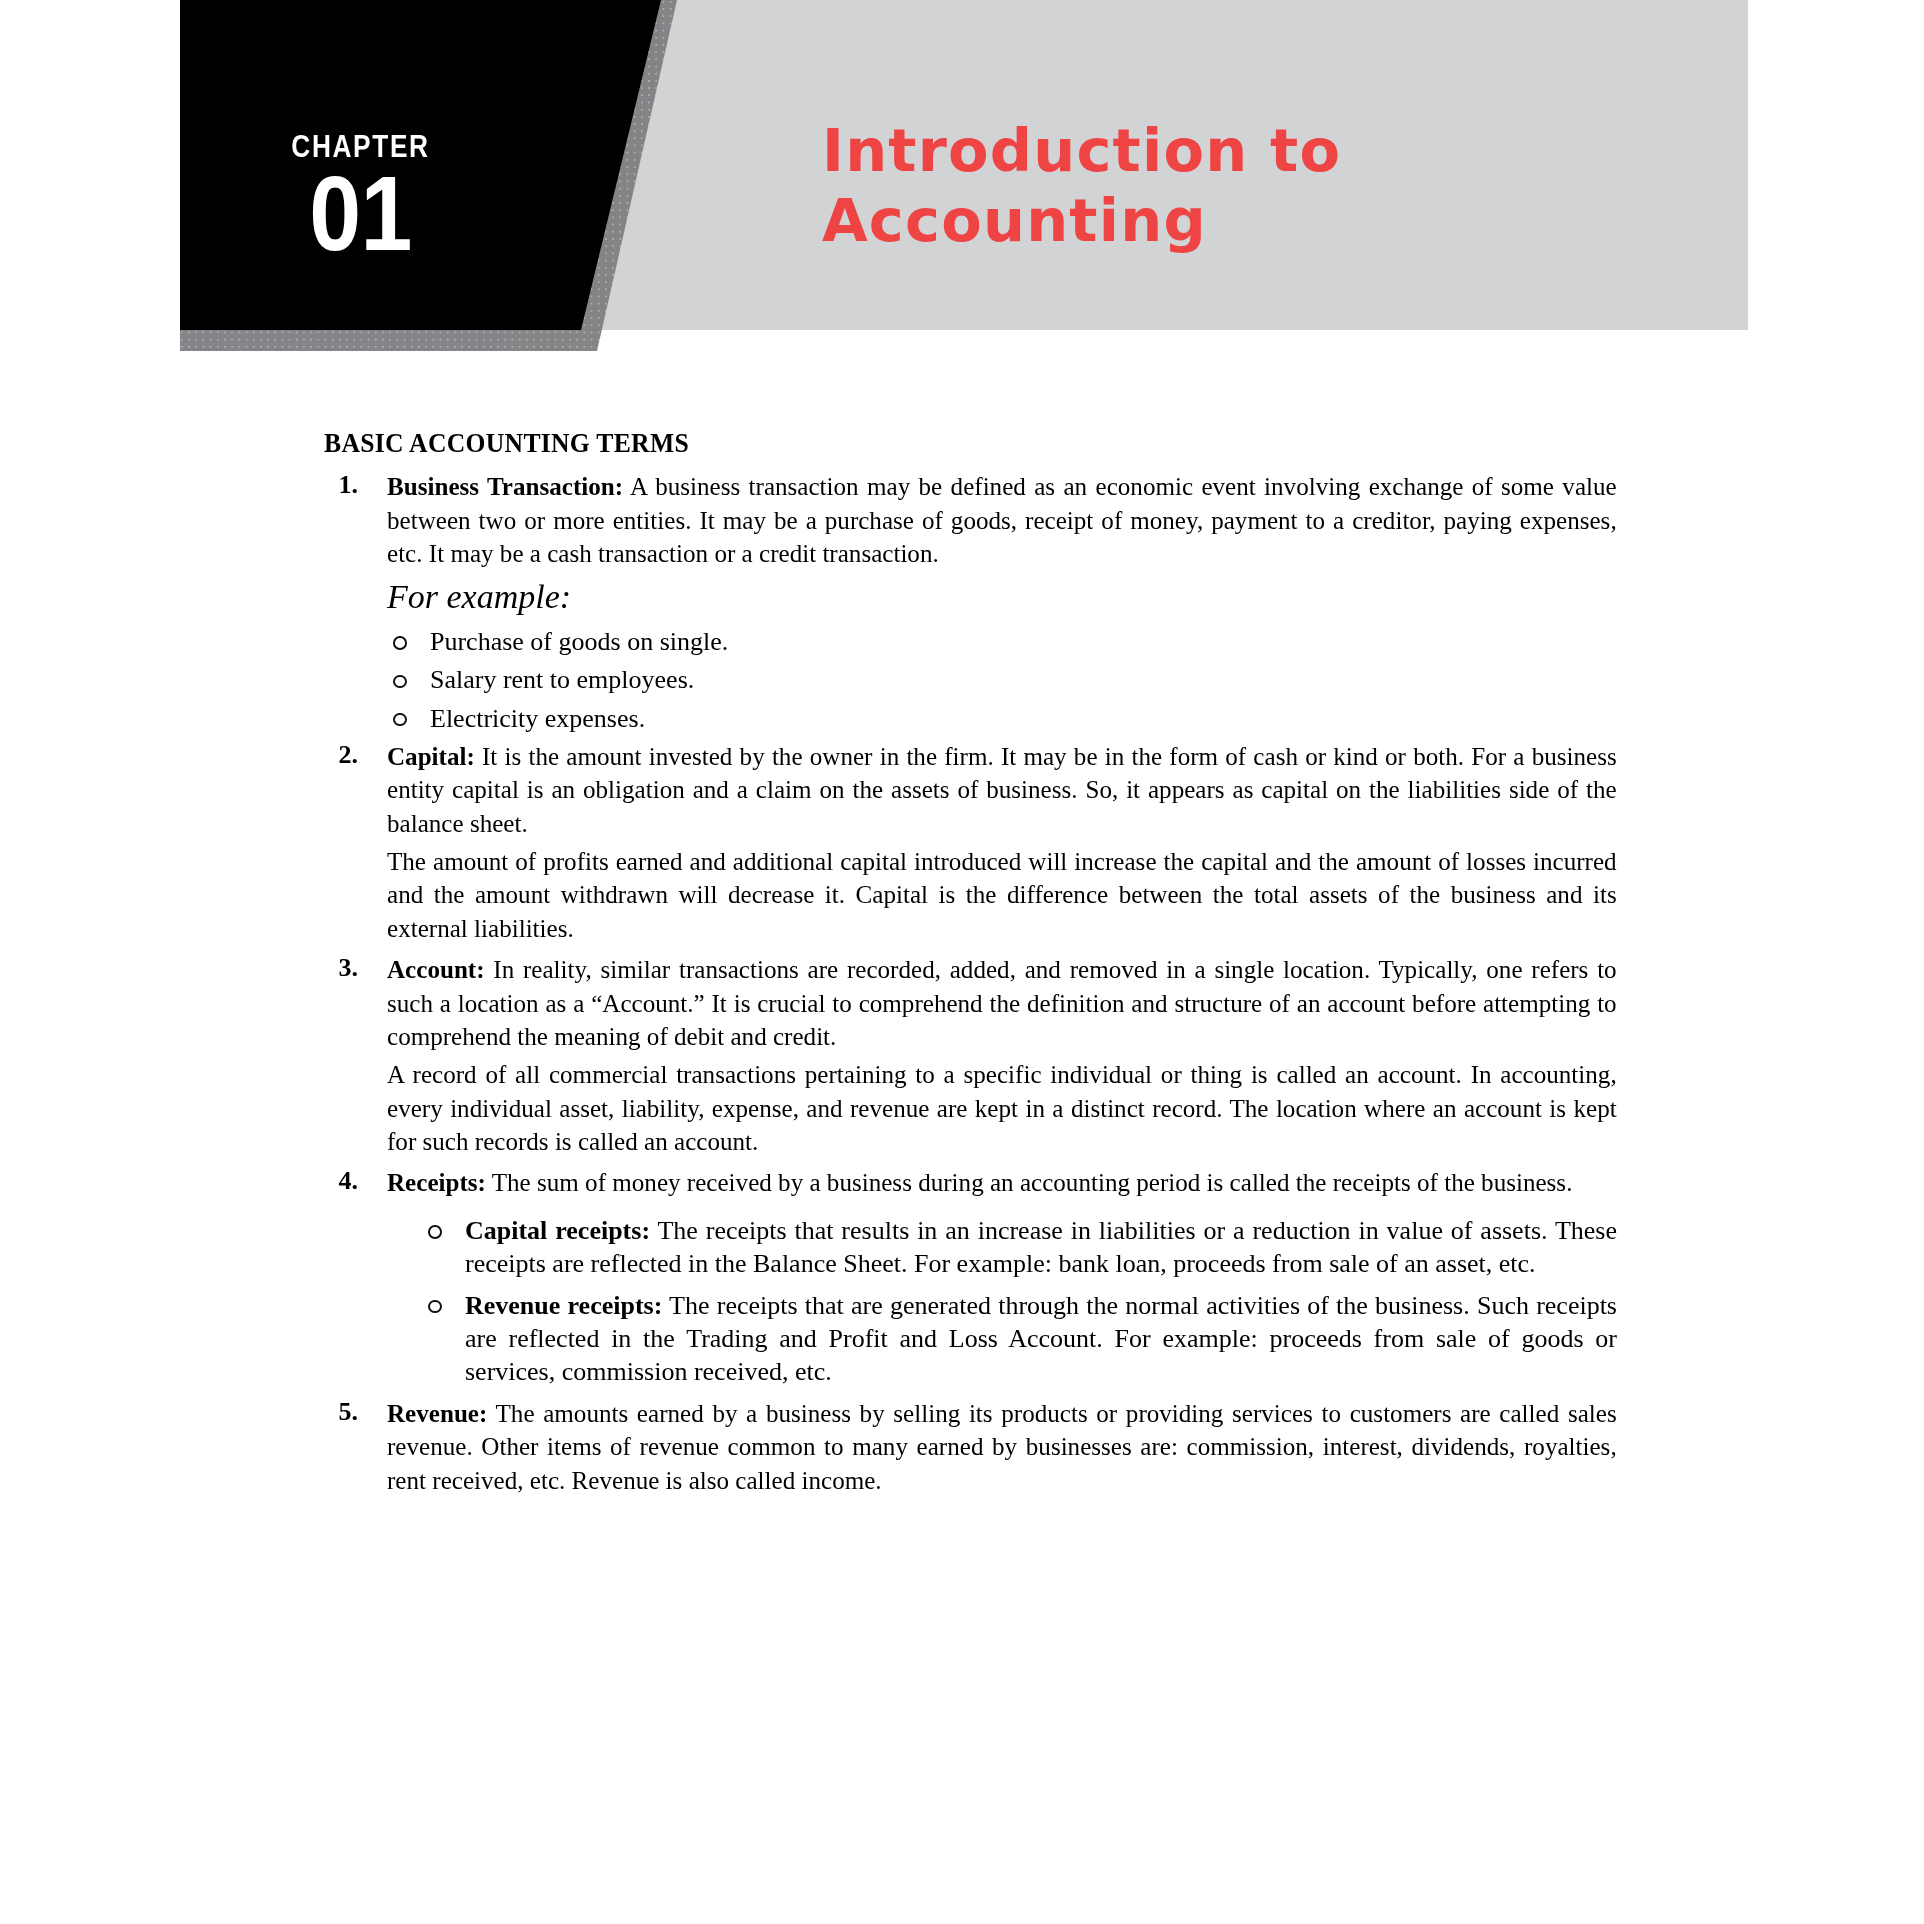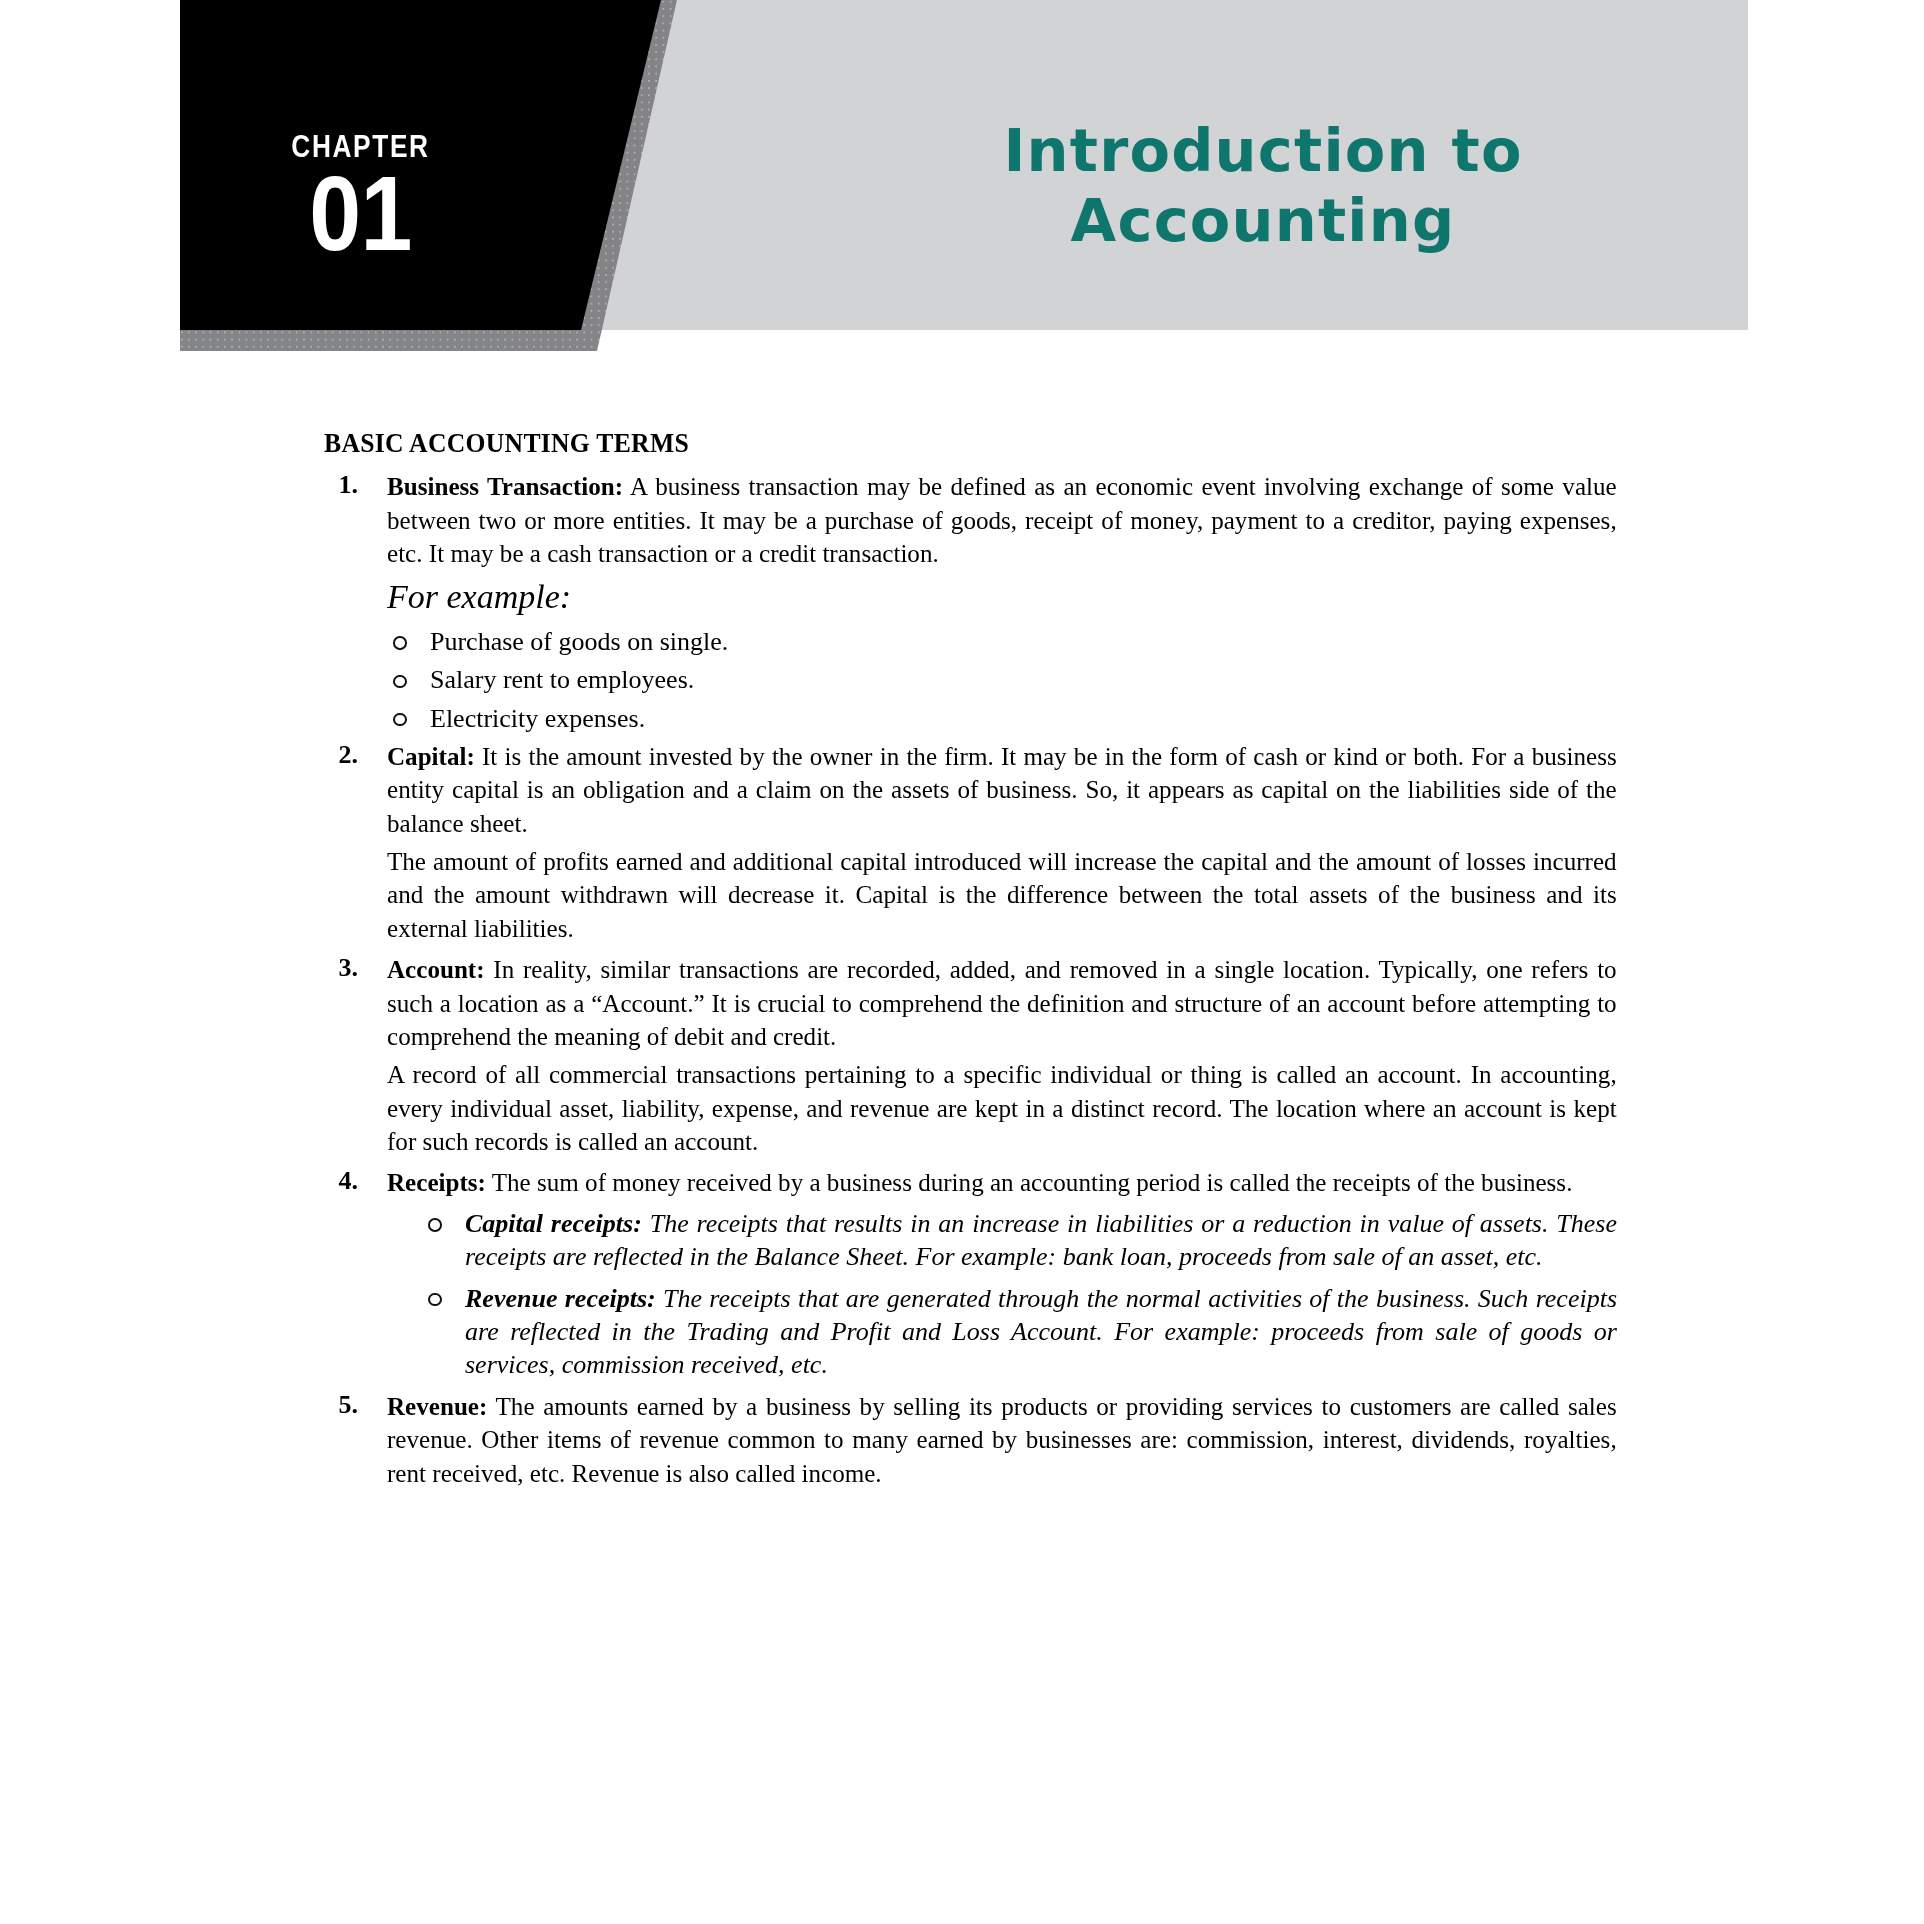--- a/index.html
+++ b/index.html
@@ -95,22 +95,22 @@
     letter-spacing: -0.8px;
     transform: scaleX(.88);
     transform-origin: center;
   }
 
   .chapter-title {
     position: absolute;
     right: 136px;
     top: 116px;
     width: 882px;
-    text-align: center;
-    color: #0f766e;
+    text-align: left;
+    color: #ef4444;
     font-family: "DejaVu Sans", "Liberation Sans", sans-serif;
     font-weight: 700;
     font-size: 59px;
     line-height: 1.18;
     letter-spacing: 1.2px;
   }
   .chapter-title .t-line { display: block; }
 
   
   .content {
@@ -195,22 +195,21 @@
     width: 13.6px;
     height: 13.6px;
     border: 2.4px solid #111;
     border-radius: 50%;
     box-sizing: border-box;
   }
 
   
   ul.circ.sub {
     margin-left: 35px;
-    margin-top: 7px;
-    font-style: italic;
+    margin-top: 14px;
   }
   ul.circ.sub > li { margin-bottom: 8px; }
   ul.circ.sub > li .para {
     margin: 0;
     width: 100%;
     transform: none;
   }
 </style>
 </head>
 <body>

